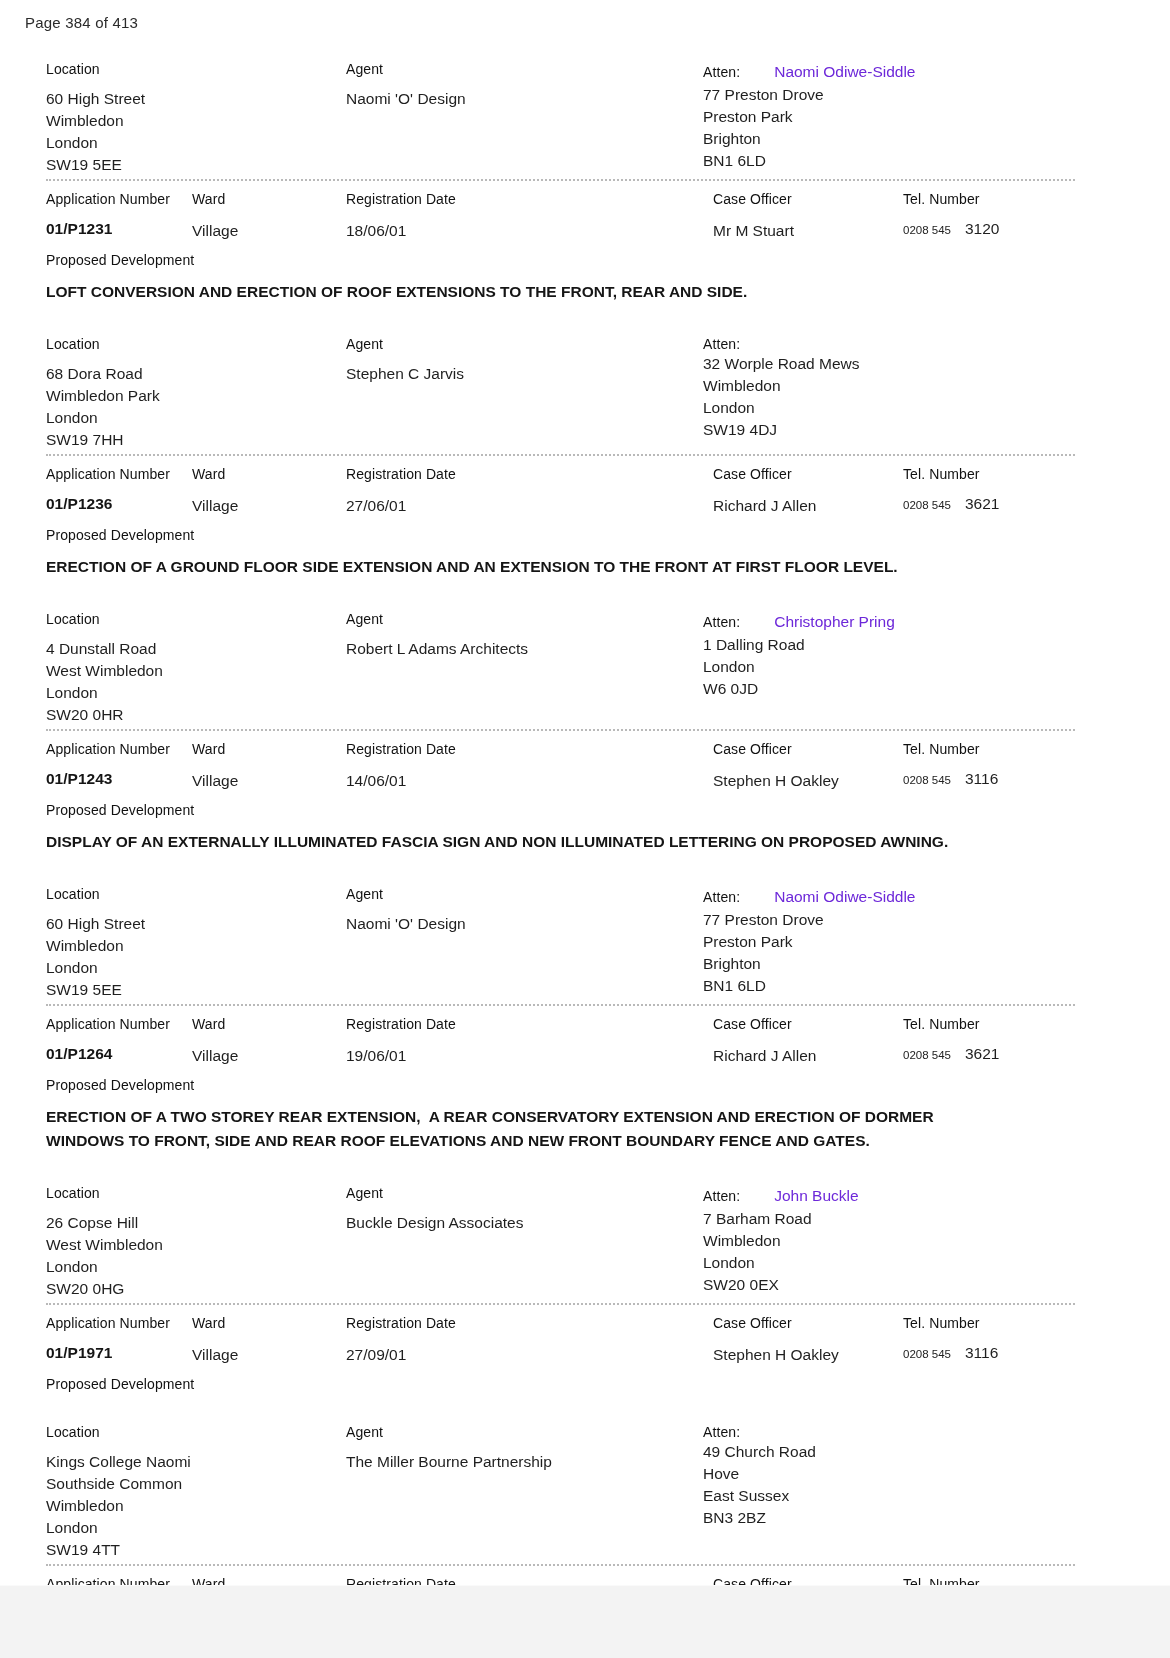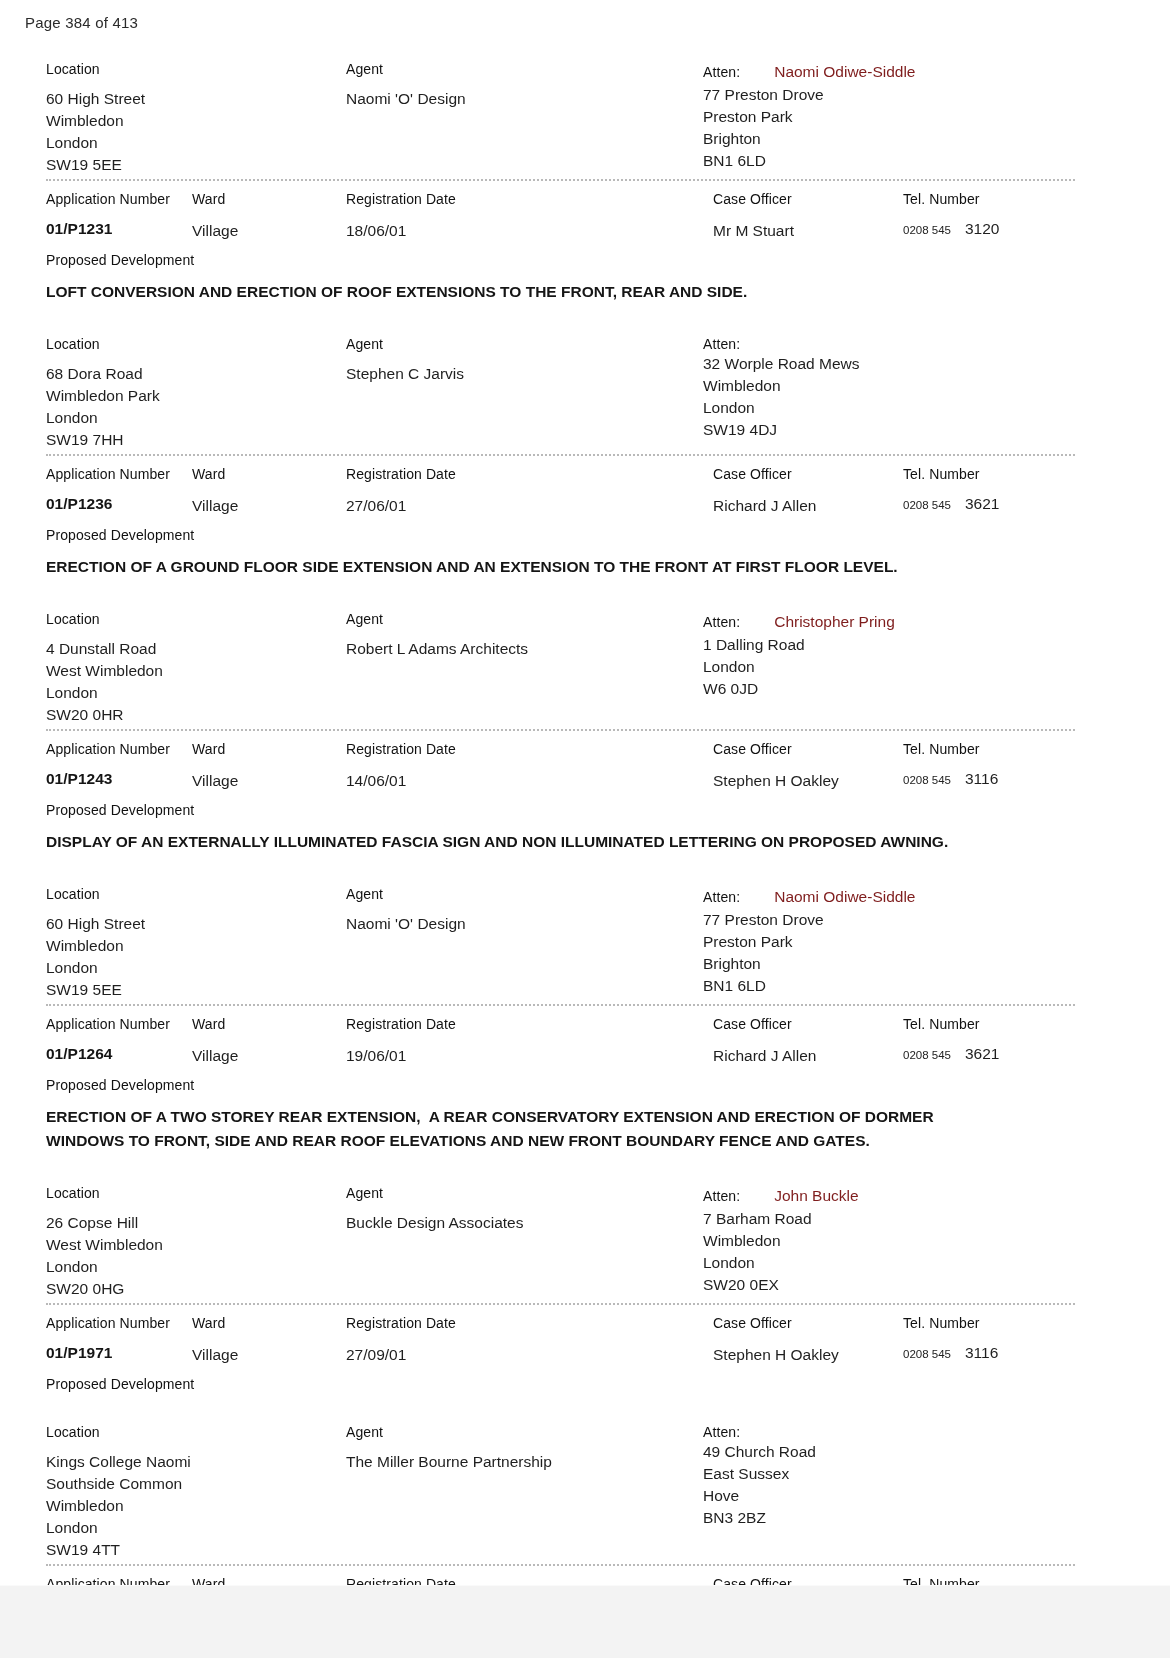--- a/index.html
+++ b/index.html
@@ -27,21 +27,21 @@
   .lbl{
     font-size:14px;font-weight:normal;color:#111;
     margin-bottom:11px;letter-spacing:0.1px;
   }
   .address-line,.val{
     font-size:15.5px;line-height:22px;color:#1f1f1f;
   }
   .atten-head{display:flex;align-items:baseline;margin-bottom:0;}
   .atten-head .lbl{margin-bottom:0;}
   .atten-name{
-    font-size:15.5px;line-height:22px;margin-left:34px;color:#7f1d1d;
+    font-size:15.5px;line-height:22px;margin-left:34px;color:#6d28d9;
   }
   .atten-lines{margin-top:1px;}
   
   .row-b{
     display:grid;
     grid-template-columns:146px 154px 367px 190px 1fr;
     padding-top:10px;
   }
   .row-b .valline{margin-top:13px;}
   .app-number{font-weight:bold;font-size:15.5px;color:#151515;}
@@ -375,22 +375,22 @@
         <div class="lbl">Agent</div>
         <div class="val">The Miller Bourne Partnership</div>
       </div>
       <div class="cell">
         <div class="atten-head">
           <span class="lbl">Atten:</span>
           <span class="atten-name"></span>
         </div>
         <div class="atten-lines">
               <div class="address-line">49 Church Road</div>
+              <div class="address-line">Hove</div>
               <div class="address-line">East Sussex</div>
-              <div class="address-line">Hove</div>
               <div class="address-line">BN3 2BZ</div>
             </div>
       </div>
     </div>
     <div class="row-b">
       <div class="cell">
         <div class="lbl">Application Number</div>
         <div class="valline app-number">00/P2501</div>
       </div>
       <div class="cell">

